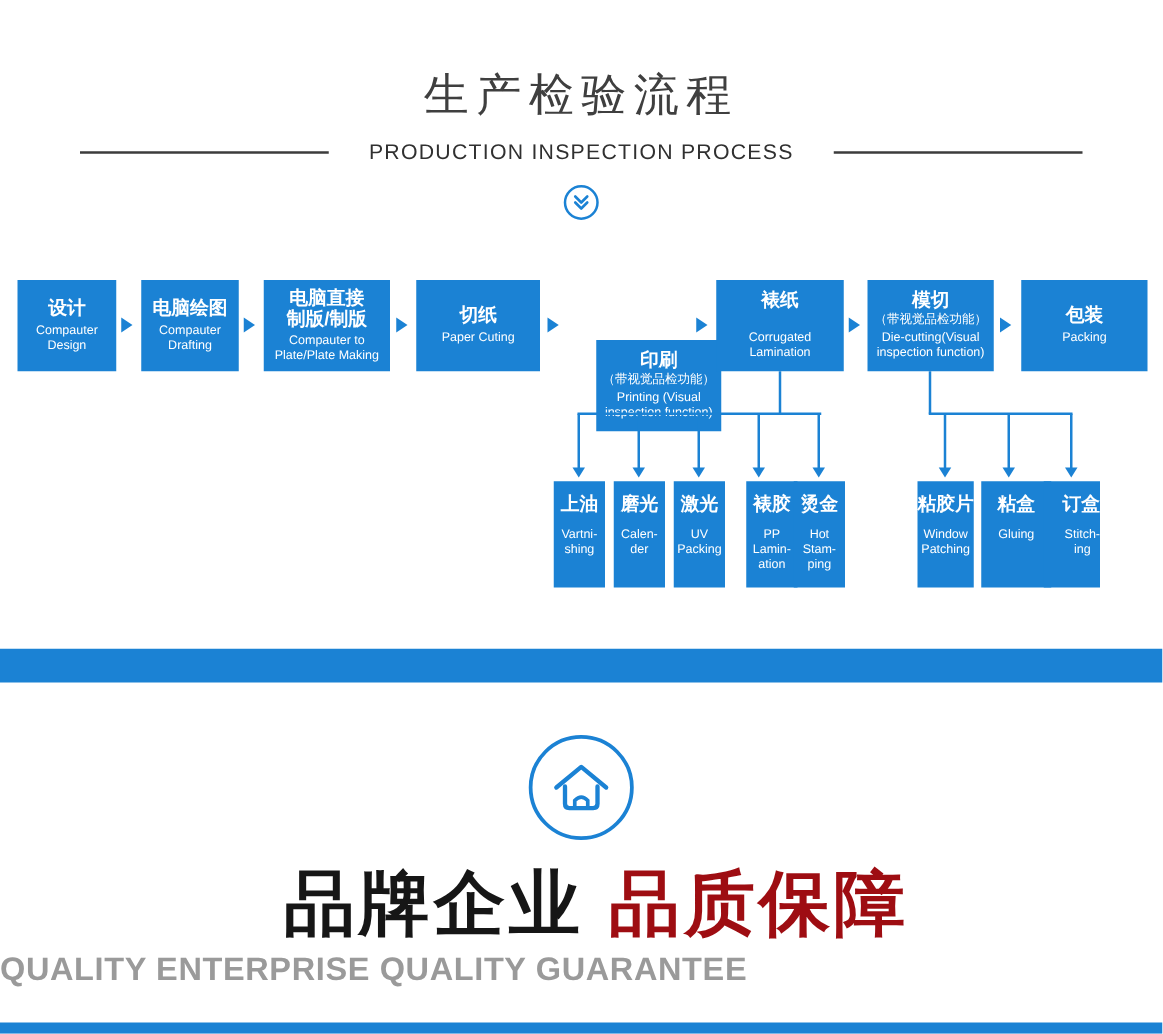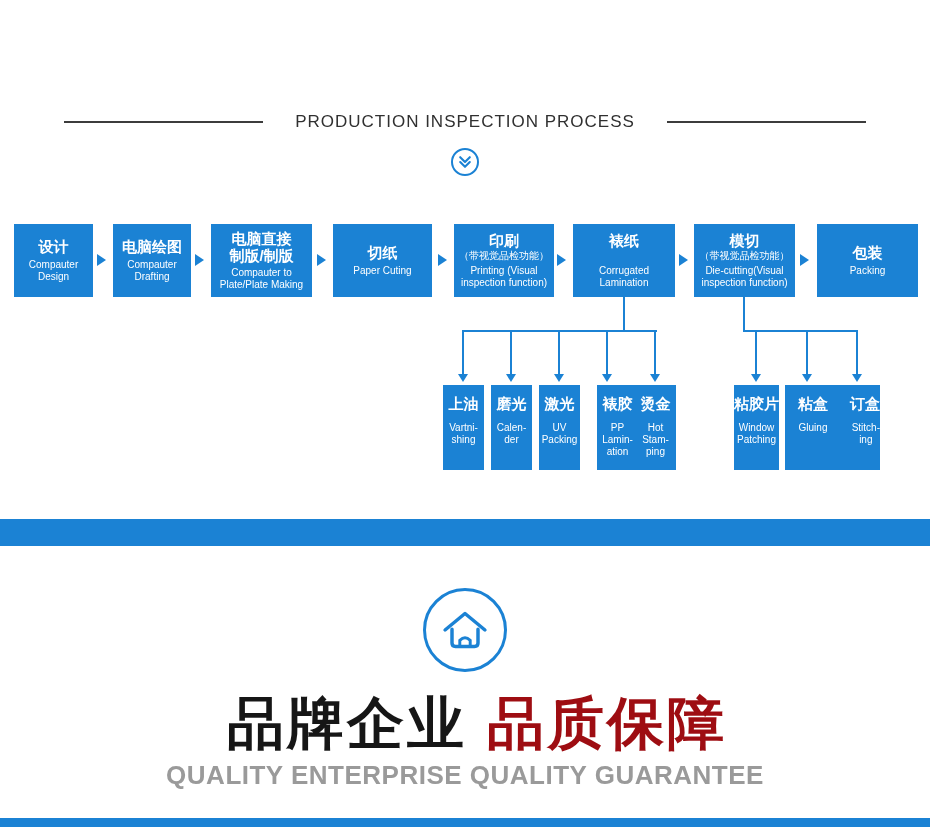--- a/index.html
+++ b/index.html
@@ -43,28 +43,29 @@
   .sub-box .en{font-size:10px;line-height:1.2;margin-top:9px;white-space:pre-line;}
 
   
   .band{position:absolute;left:0;width:930px;background:var(--blue);}
   .home-circle{position:absolute;top:588px;left:423px;width:84px;height:84px;border:3px solid var(--blue);
     border-radius:50%;background:#fff;display:flex;align-items:center;justify-content:center;}
   .brand-row{position:absolute;top:692px;left:12px;width:100%;display:flex;justify-content:center;gap:20px;
     font-size:57px;font-weight:bold;letter-spacing:3px;line-height:1.1;}
   .brand-black{color:#161616;}
   .brand-red{color:var(--red);}
-  .footer-caption{position:absolute;top:760px;left:0;width:100%;text-align:center;
+  .footer-caption{position:absolute;top:760px;left:0;width:100%;text-align:left;
     font-size:26px;font-weight:bold;letter-spacing:0.5px;color:var(--caption-gray);}
 </style>
 </head>
 <body>
 
 <div id="page">
 
+  <div class="page-title">生产检验流程</div>
   <div class="subtitle-row">
     <div class="line"></div>
     <div class="subtitle-text">PRODUCTION INSPECTION PROCESS</div>
     <div class="line"></div>
   </div>
   <div class="chevron-circle">
     <svg width="16" height="16" viewBox="0 0 20 20">
       <polyline points="4,4 10,10 16,4" fill="none" stroke="#1b82d4" stroke-width="2.6" stroke-linecap="round" stroke-linejoin="round"></polyline>
       <polyline points="4,10 10,16 16,10" fill="none" stroke="#1b82d4" stroke-width="2.6" stroke-linecap="round" stroke-linejoin="round"></polyline>
     </svg>
@@ -91,21 +92,21 @@
 Plate/Plate Making</span>
   </div>
   <div class="arrow-right" style="left:317px;"></div>
 
   <div class="flow-box" style="left:333px;width:99px;">
     <span class="cn">切纸</span>
     <span class="en">Paper Cuting</span>
   </div>
   <div class="arrow-right" style="left:438px;"></div>
 
-  <div class="flow-box" style="left:454px;width:100px;">
+  <div class="flow-box" style="left:477px;width:100px;margin-top:48px;">
     <span class="cn">印刷</span>
     <span class="cn2">（带视觉品检功能）</span>
     <span class="en">Printing (Visual
 inspection function)</span>
   </div>
   <div class="arrow-right" style="left:557px;"></div>
 
   <div class="flow-box" style="left:573px;width:102px;gap:13px;">
     <span class="cn">裱纸</span>
     <span class="en">Corrugated

